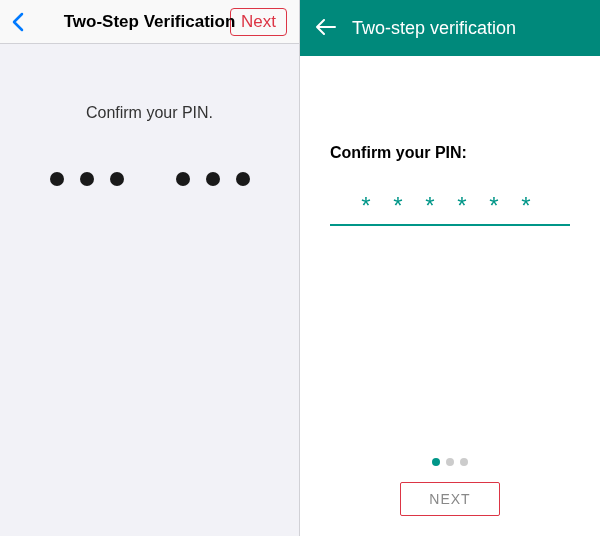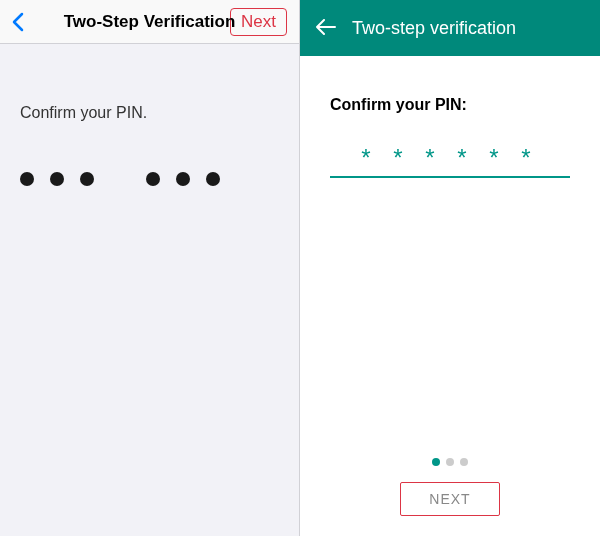--- a/index.html
+++ b/index.html
@@ -57,21 +57,21 @@
       padding: 3px 10px;
       border-radius: 4px;
       cursor: pointer;
       background: transparent;
     }
 
     .left-content {
       flex: 1;
       display: flex;
       flex-direction: column;
-      align-items: flex-start;
+      align-items: center;
       padding: 60px 20px 40px;
     }
 
     .left-confirm-label {
       font-size: 16px;
       color: #333;
       margin-bottom: 50px;
     }
 
     .pin-dots {
@@ -120,20 +120,21 @@
       color: #fff;
       font-weight: 500;
     }
 
     .right-content {
       flex: 1;
       display: flex;
       flex-direction: column;
       align-items: center;
       padding: 40px 30px 20px;
+      margin-top: 48px;
     }
 
     .right-confirm-label {
       font-size: 16px;
       font-weight: 600;
       color: #000;
       margin-bottom: 30px;
       align-self: flex-start;
     }
 

